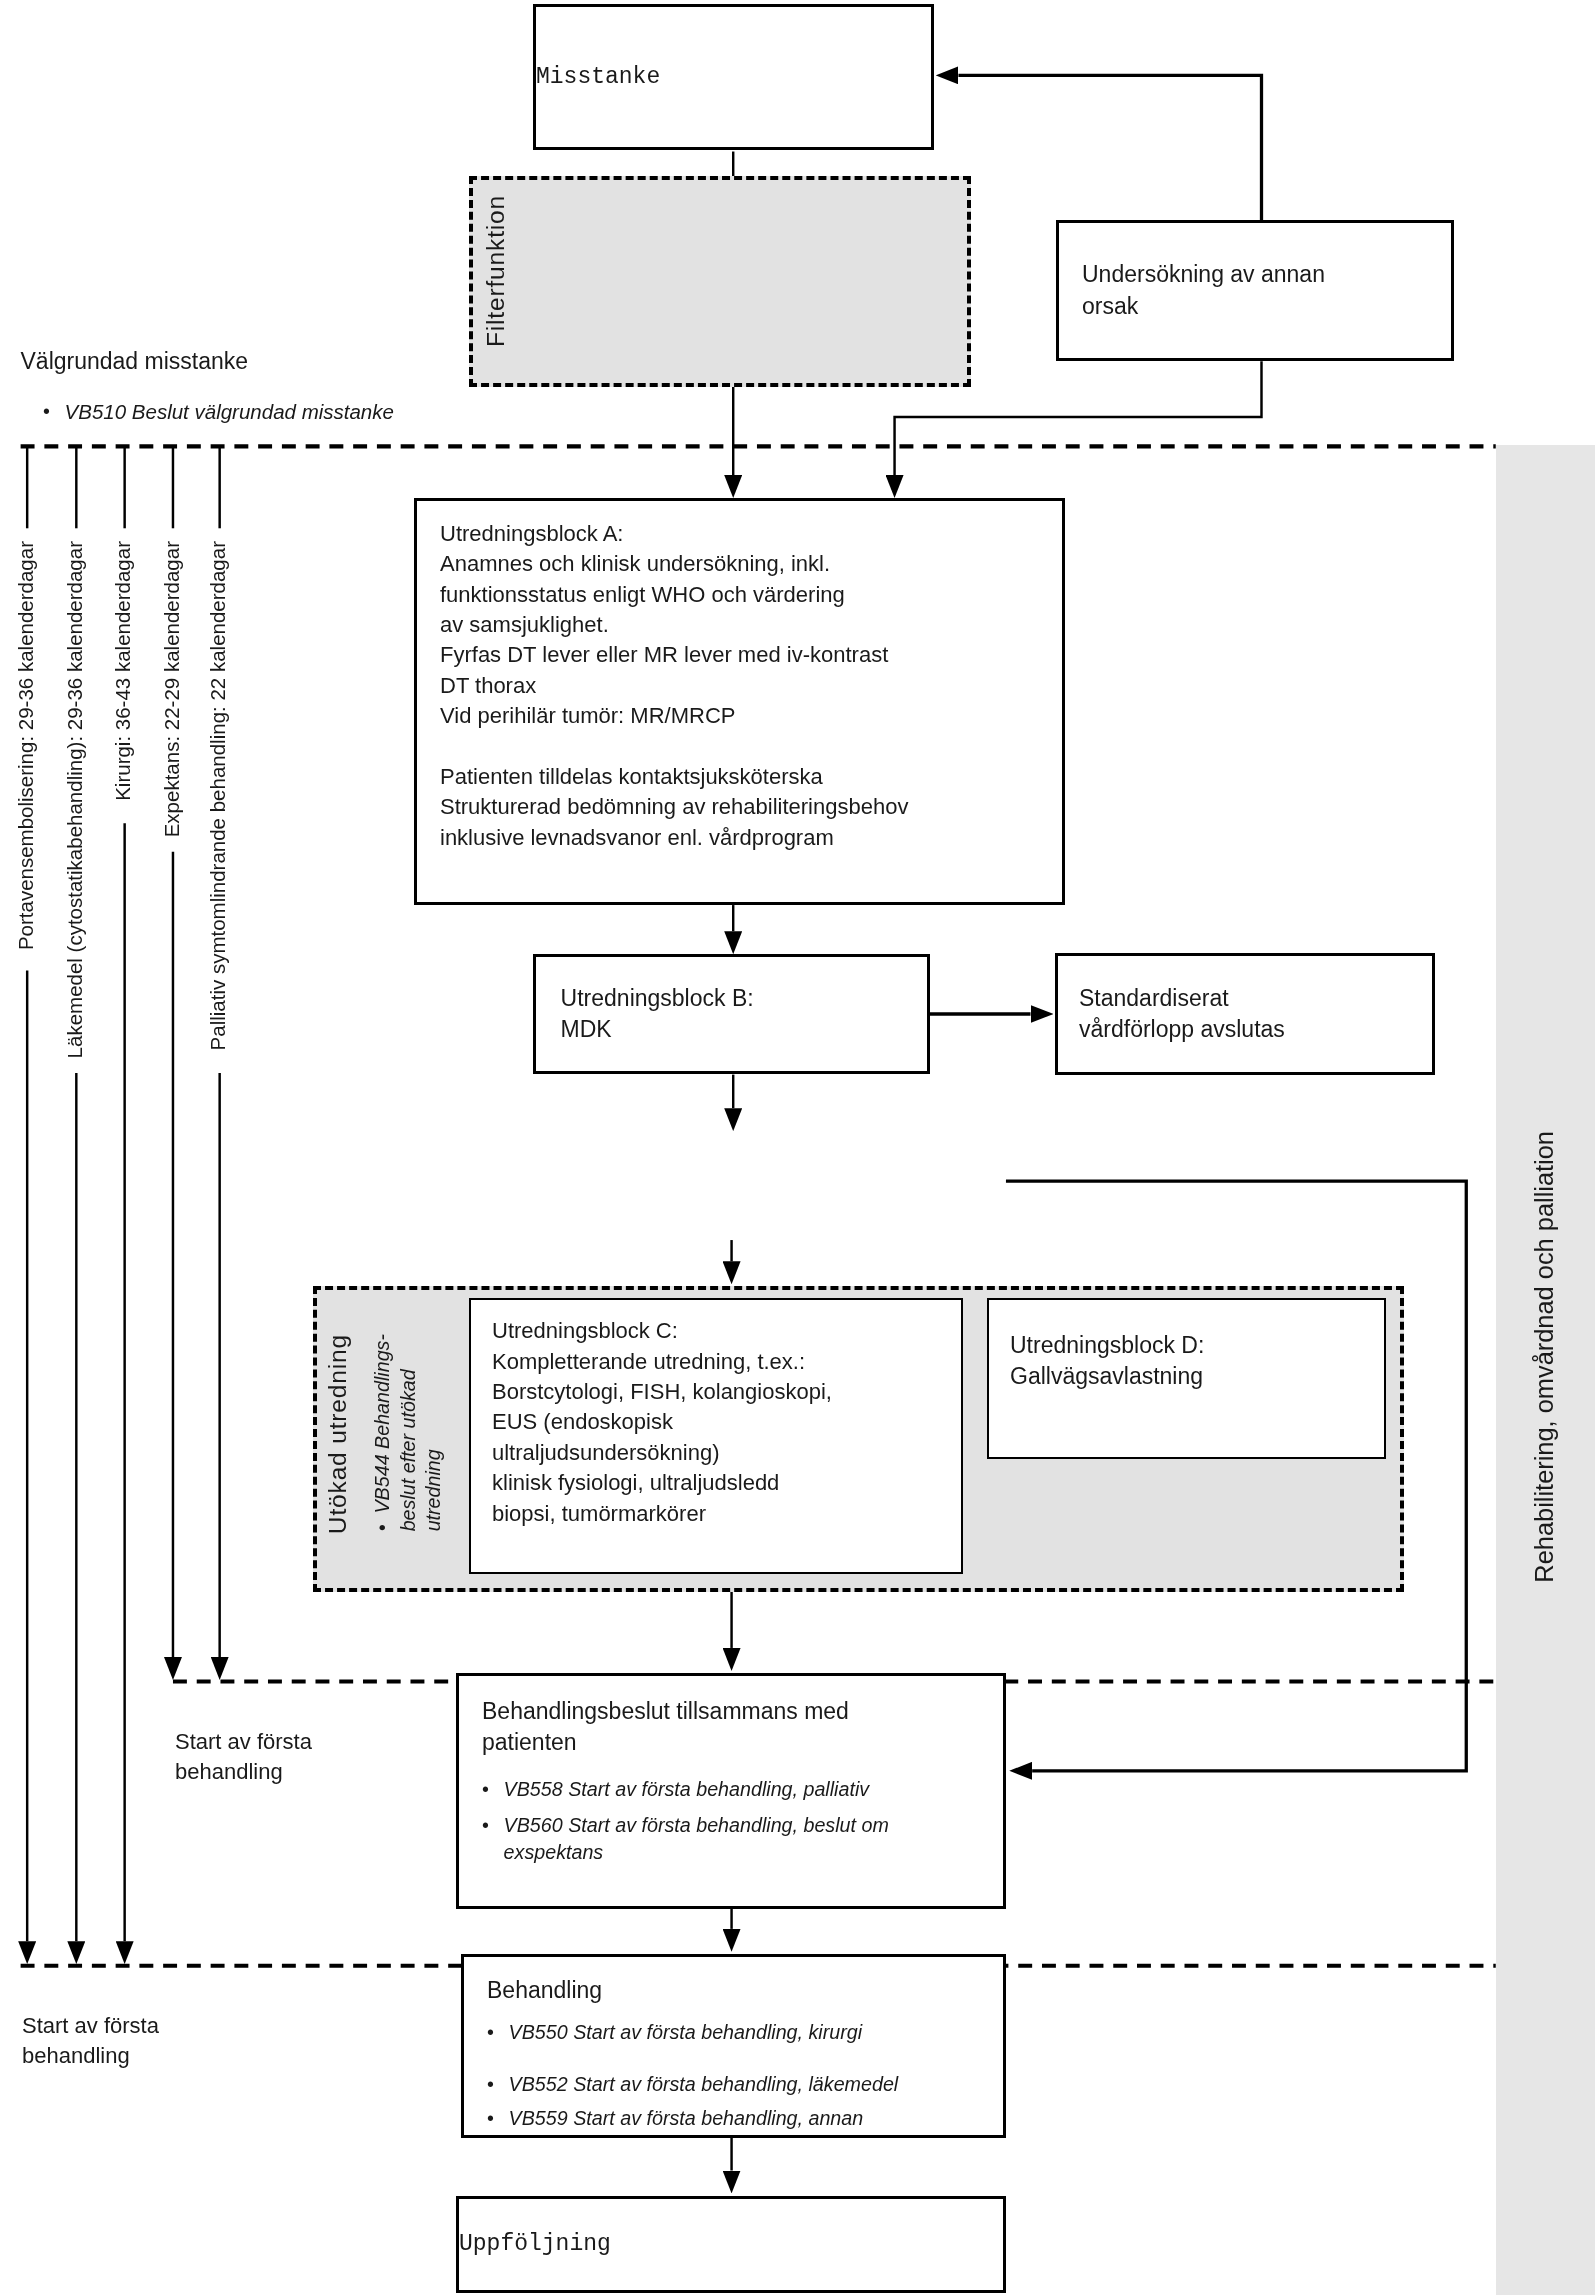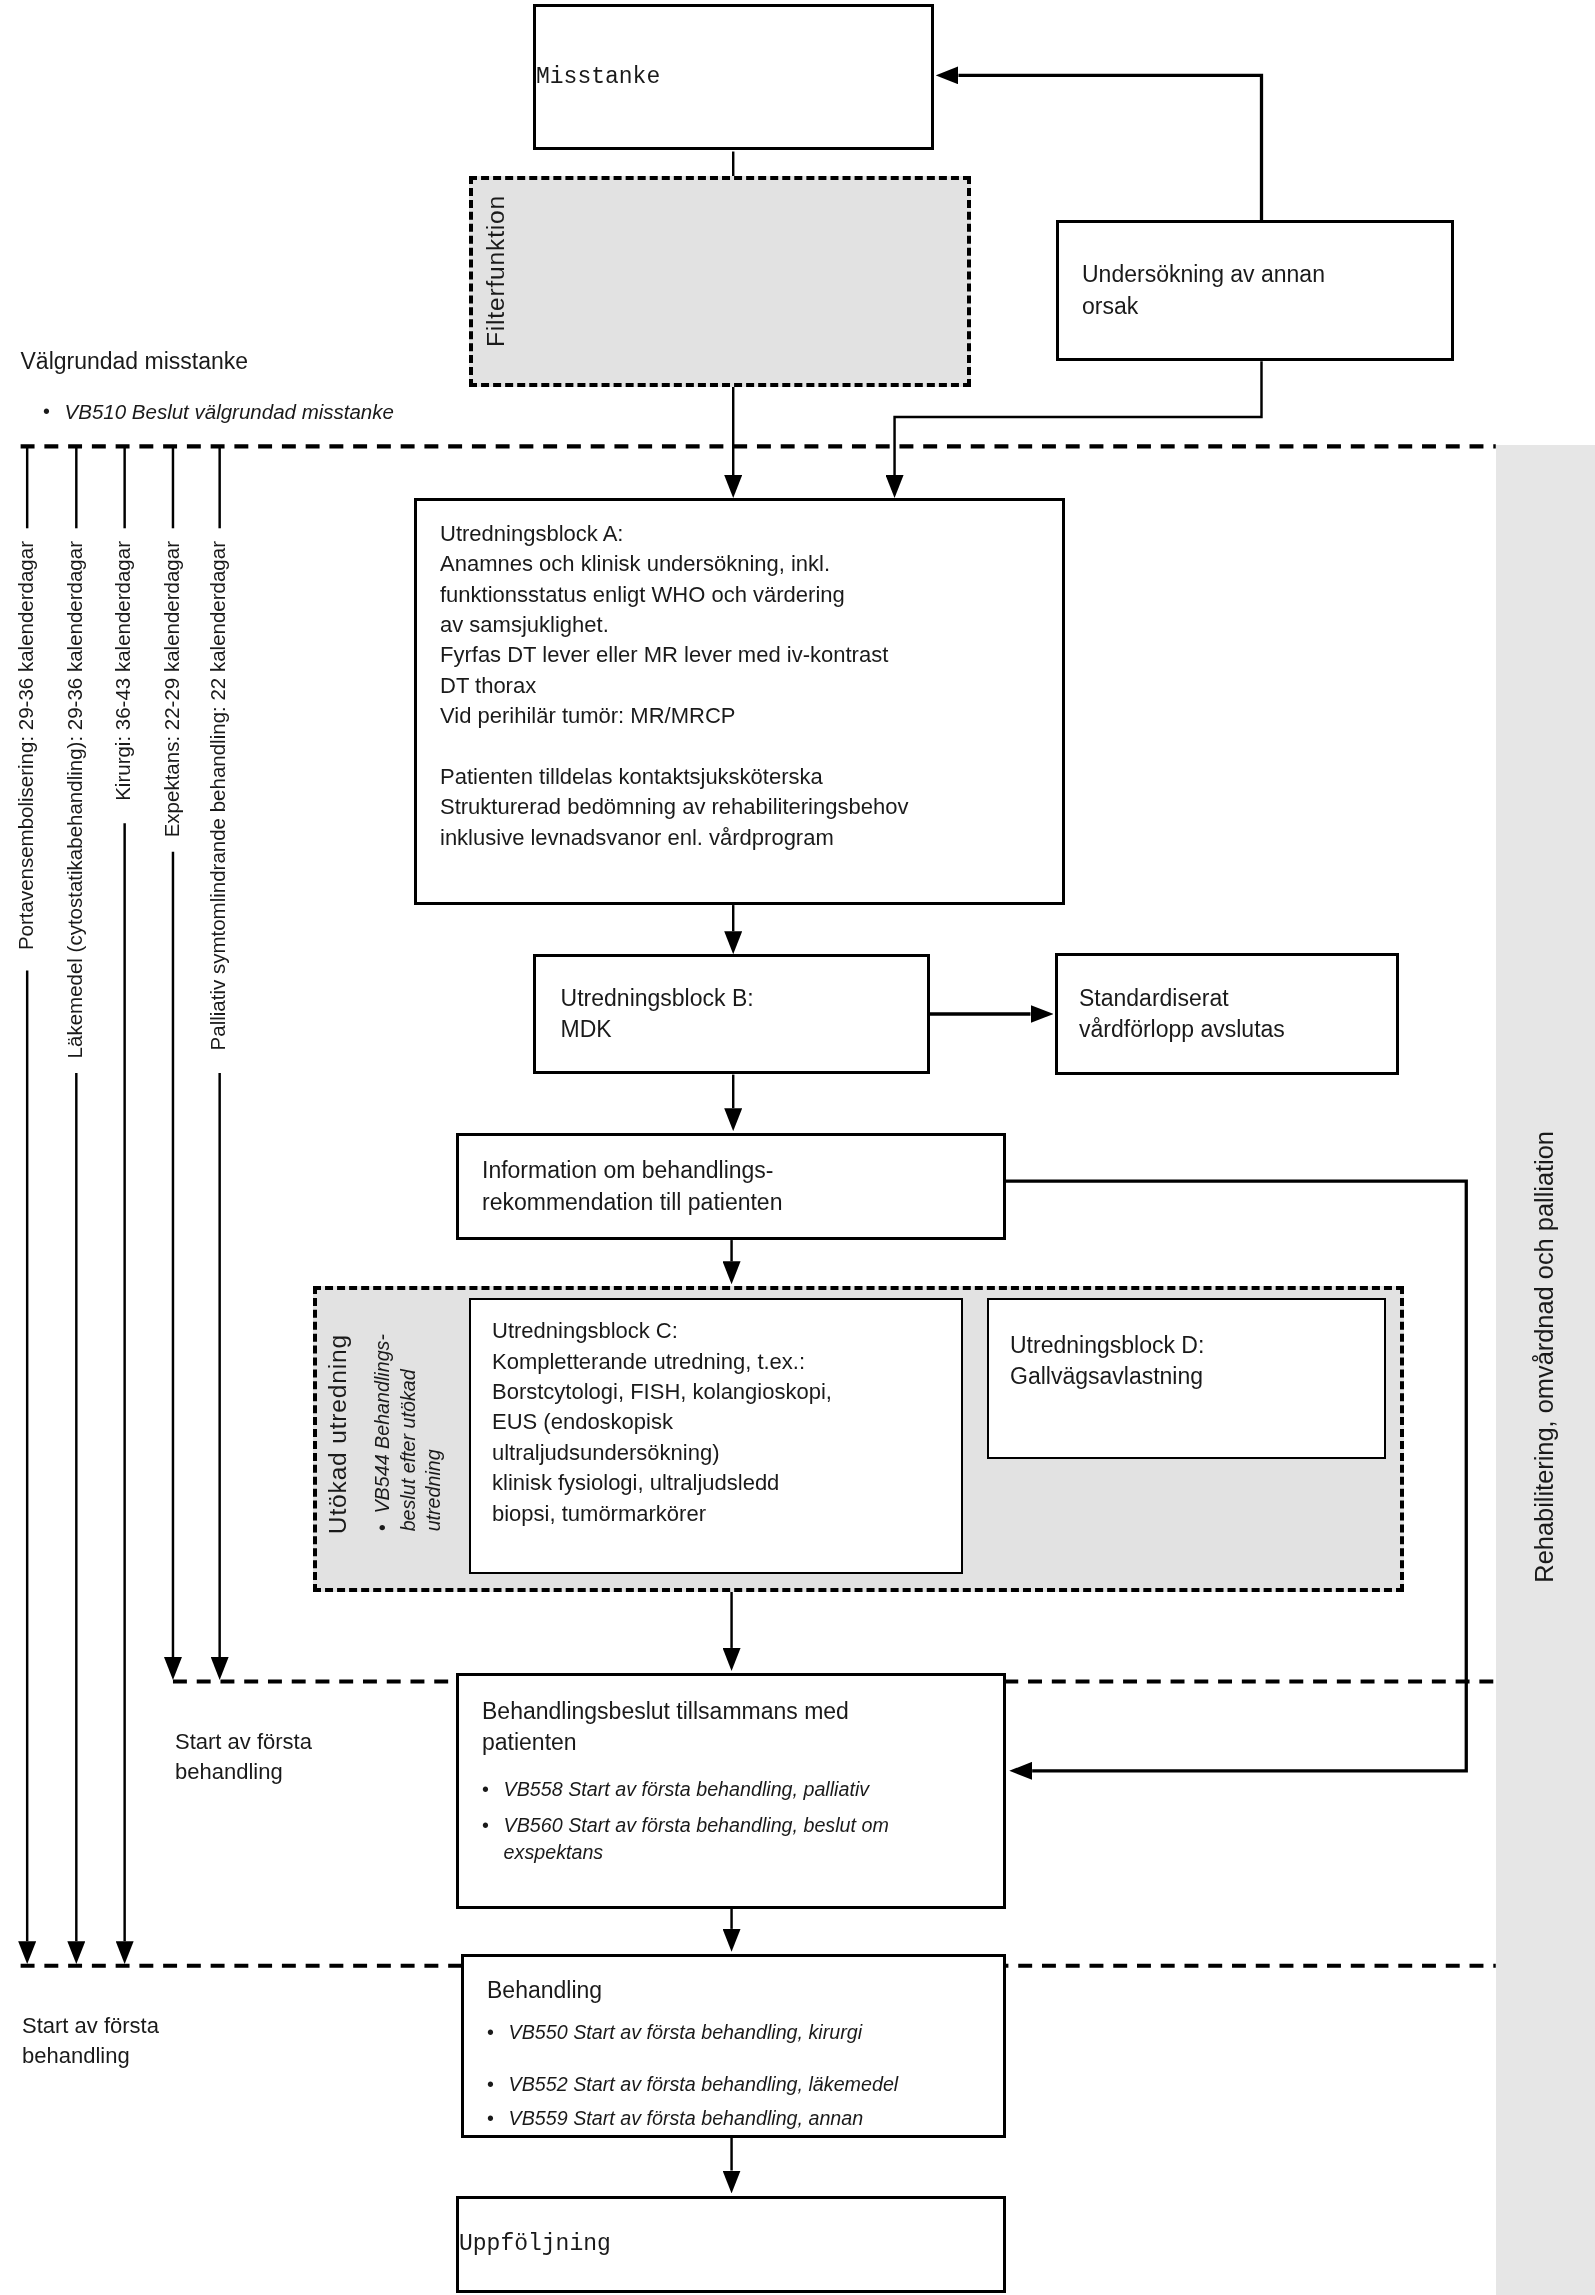--- a/index.html
+++ b/index.html
@@ -125,29 +125,25 @@
 Patienten tilldelas kontaktsjuksköterska
 Strukturerad bedömning av rehabiliteringsbehov
 inklusive levnadsvanor enl. vårdprogram</div>
   </div>
 
   <div class="box vcenter-left" style="left:533px; top:954px; width:397px; height:120px; padding:0 24.6px;">
     <div class="pre fs28">Utredningsblock B:
 MDK</div>
   </div>
 
-  <div class="box vcenter-left" style="left:1055px; top:953px; width:344px; height:122px; padding:0 21px;">
+  <div class="box vcenter-left" style="left:1055px; top:953px; width:380px; height:122px; padding:0 21px;">
     <div class="pre fs28">Standardiserat
 vårdförlopp avslutas</div>
   </div>
 
-  <div class="box vcenter-left" style="left:456px; top:1133px; width:550px; height:107px; padding:0 23px;">
-    <div class="pre fs28">Information om behandlings-
-rekommendation till patienten</div>
-  </div>
 
   <div class="dashed-container" style="left:313px; top:1286px; width:1091px; height:306px;"></div>
   <div class="vtext container-label" style="left:324px; top:1334px;">Utökad utredning</div>
   <div class="vtext vbullet" style="left:370px; top:1334px;">VB544 Behandlings-
 beslut efter utökad
 utredning</div>
 
   <div class="box thin" style="left:987px; top:1298px; width:399px; height:161px; padding:29.5px 21px;">
     <div class="pre fs28">Utredningsblock D:
 Gallvägsavlastning</div>

